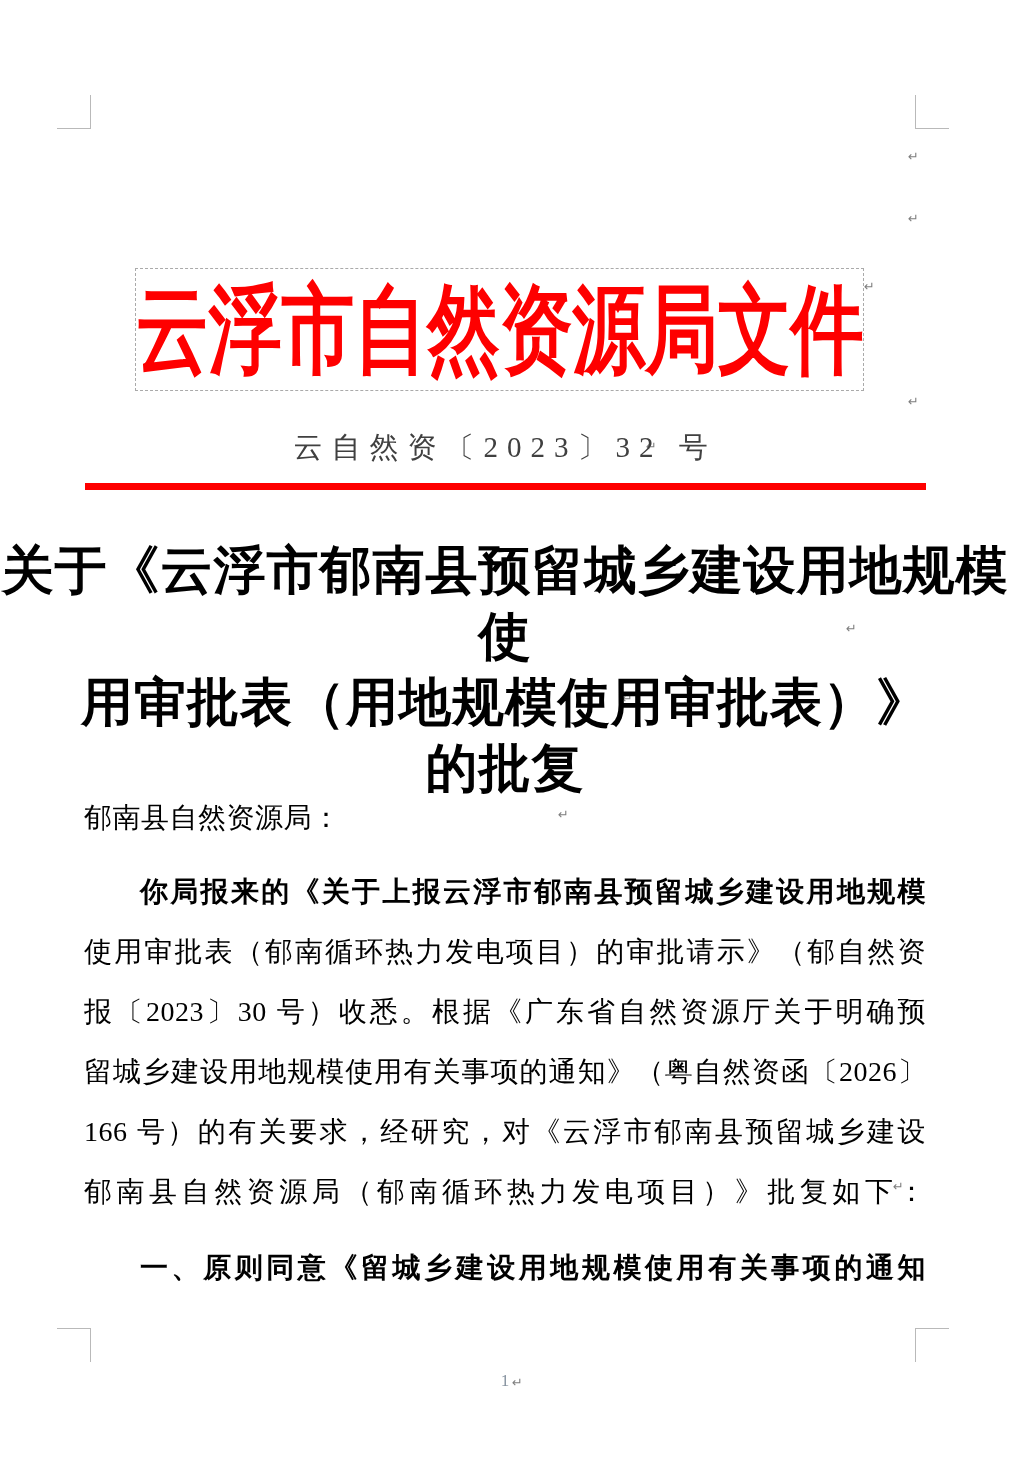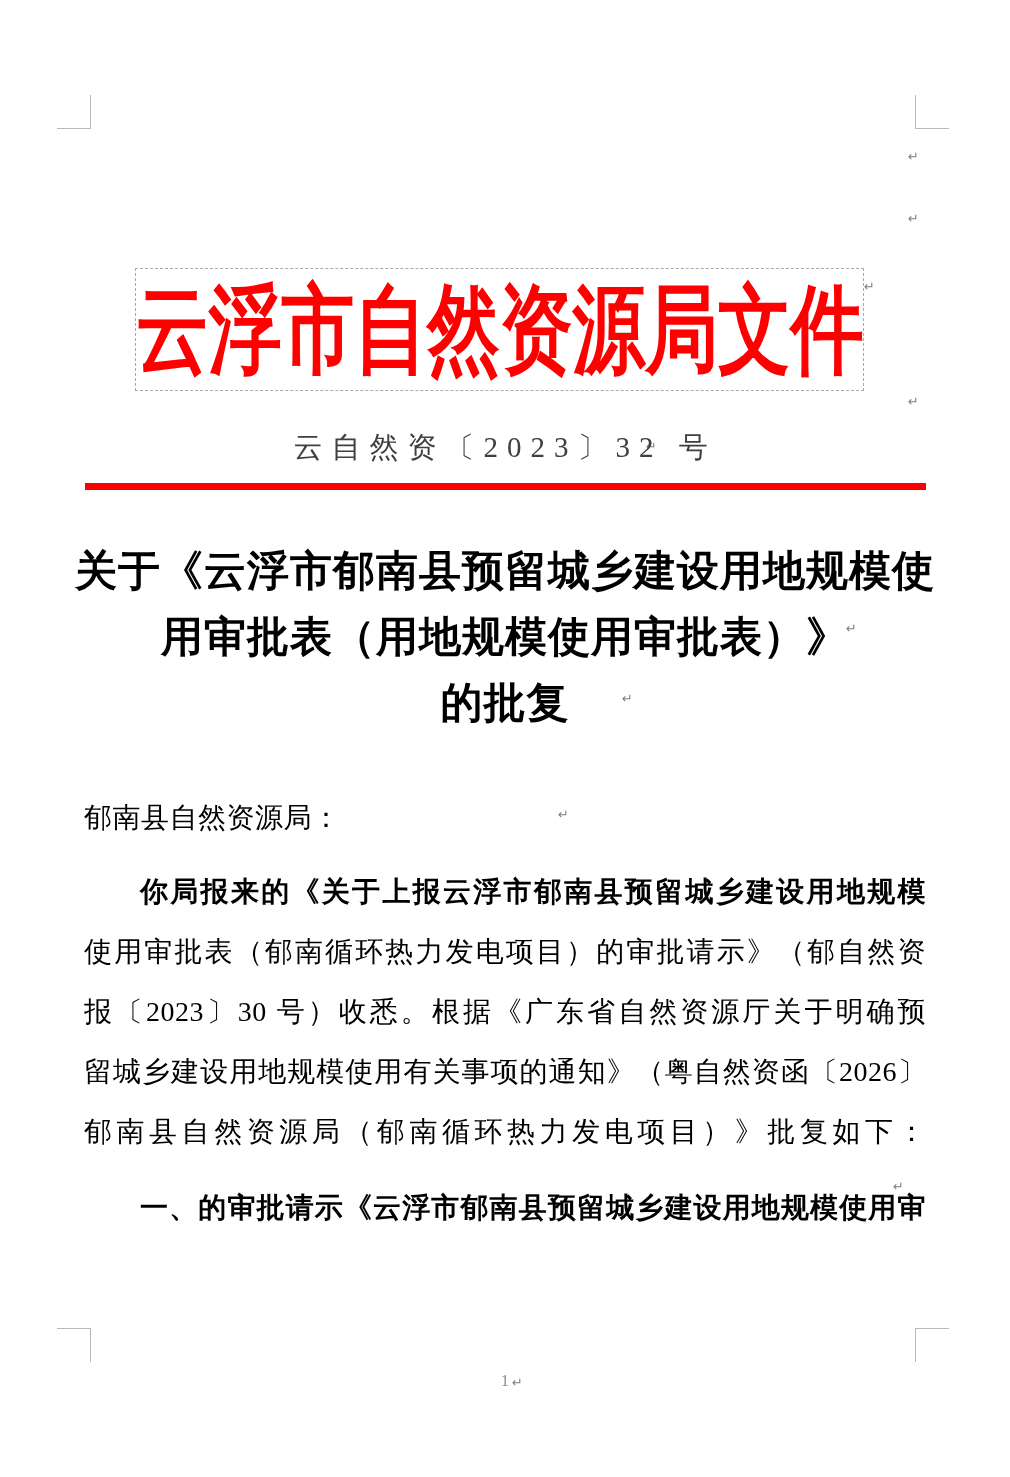--- a/index.html
+++ b/index.html
@@ -71,21 +71,21 @@
     background: #fe0000;
   }
 
   
   .doc-title {
     position: absolute;
     left: 0; top: 538px;
     width: 100%;
     text-align: center;
     font-weight: bold;
-    font-size: 42px;
+    font-size: 52px;
     line-height: 66px;
     letter-spacing: 1px;
   }
 
   
   .body-block {
     position: absolute;
     left: 84px; top: 788px;
     width: 842px;
     font-size: 28px;
@@ -147,22 +147,23 @@
     <div>的批复</div>
   </div>
 
   <div class="body-block">
     <div class="body-line salutation">郁南县自然资源局：</div>
     <div class="para1">
       <div class="body-line indent">你局报来的《关于上报云浮市郁南县预留城乡建设用地规模</div>
       <div class="body-line">使用审批表（郁南循环热力发电项目）的审批请示》（郁自然资</div>
       <div class="body-line">报〔2023〕30 号）收悉。根据《广东省自然资源厅关于明确预</div>
       <div class="body-line">留城乡建设用地规模使用有关事项的通知》（粤自然资函〔2026〕</div>
+      <div class="body-line">166 号）的有关要求，经研究，对《云浮市郁南县预留城乡建设</div>
       <div class="body-line">郁南县自然资源局（郁南循环热力发电项目）》批复如下：</div>
     </div>
     <div class="para2">
-      <div class="body-line indent">一、的审批请示《云浮市郁南县预留城乡建设用地规模使用审</div>
+      <div class="body-line indent">一、原则同意《留城乡建设用地规模使用有关事项的通知</div>
     </div>
   </div>
 
   <div class="page-number">1</div>
 
 </div>
 
 </body></html>

